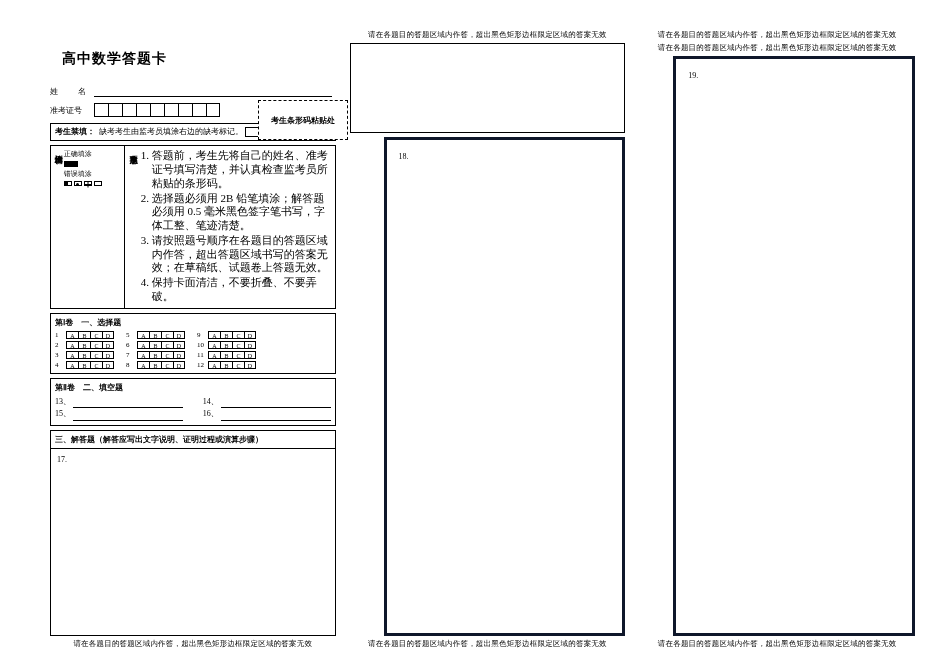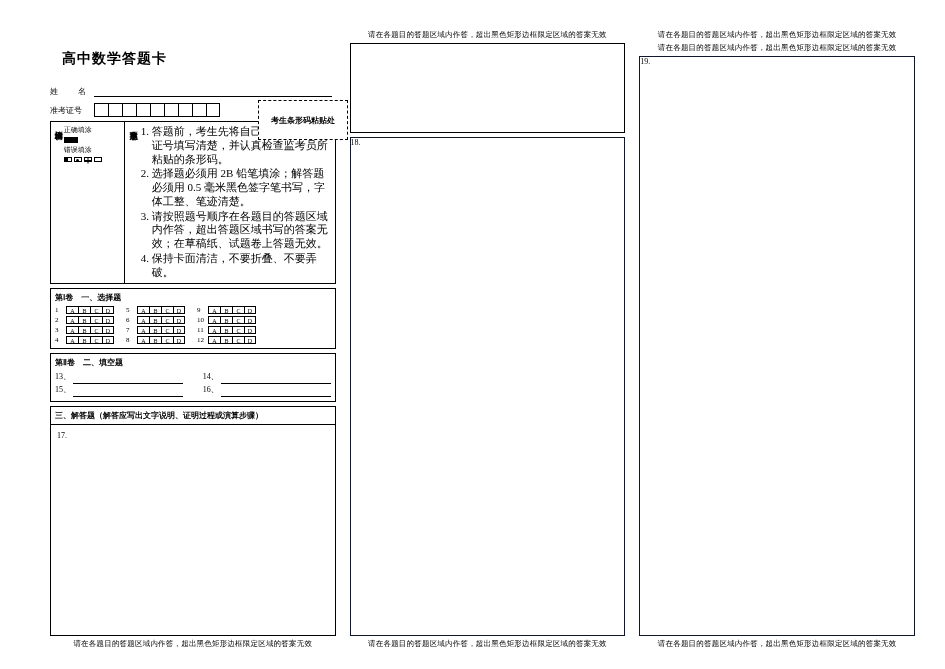--- a/index.html
+++ b/index.html
@@ -160,24 +160,25 @@
     letter-spacing:0.2px;
   }
   .header-note {
     text-align:center;
     font-size:7.5px;
     margin-bottom:3px;
     letter-spacing:0.2px;
   }
 
   .big-box {
-    border:1px solid #0f172a;
+    border:3px solid #0f172a;
     flex:1;
-    padding:0;
+    padding:12px;
     font-size:8px;
+    margin-left:34px;
   }
   .col2 .stack, .col3 .stack { display:flex; flex-direction:column; height:100%;}
   .split-top { height:90px; border:1px solid #000; padding:6px; font-size:8px;}
   .split-gap { height:4px;}
 </style>
 </head>
 <body>
 
 <div class="page">
 
@@ -200,20 +201,27 @@
           <span class="id-box"></span>
           <span class="id-box"></span>
           <span class="id-box"></span>
       </span>
     </div>
 
     <div class="barcode-area">
       <span>考生条形码粘贴处</span>
     </div>
 
+    <div class="box notice1">
+      <span style="font-weight:bold;">考生禁填：</span>
+      <span class="ntext">
+        <span>缺考考生由监考员填涂右边的缺考标记。</span>
+        <span class="blank"></span>
+      </span>
+    </div>
 
     <div class="example-row">
       <div class="example-left">
         <span class="vlabel">填涂样例</span>
         <div class="example-marks">
           <div class="mark-line">
             <span>正确填涂</span>
           </div>
           <div class="mark-line">
               <span class="rect fill"></span>

